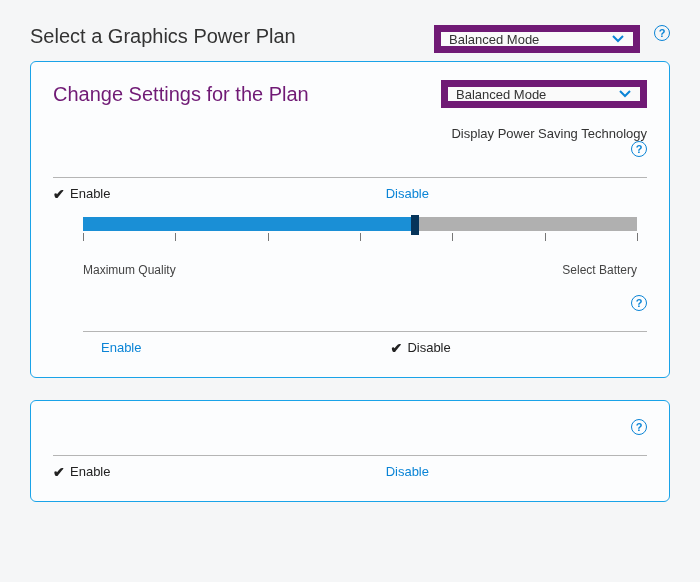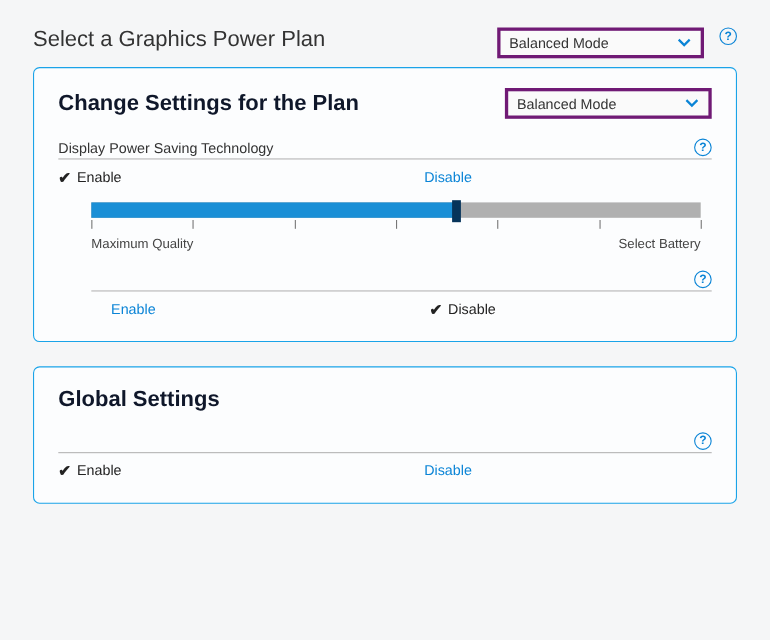--- a/index.html
+++ b/index.html
@@ -18,23 +18,23 @@
     display: flex;
     margin-bottom: 8px;
   }
   .top-title {
     font-size: 20px;
     font-weight: 300;
     color: #333;
     flex: 1;
   }
   .select-box {
-    width: 188px;
+    width: 206px;
     height: 28px;
-    border: 3px solid #701a75;
+    border: 7px solid #701a75;
     background: #fafafa;
     display: flex;
     align-items: center;
     padding: 0 8px;
     font-size: 13px;
     color: #333;
     position: relative;
     cursor: pointer;
   }
   .select-box .chev {
@@ -62,30 +62,31 @@
     padding: 18px 22px 22px 22px;
     margin-bottom: 22px;
   }
   .panel-head-row {
     display: flex;
     align-items: center;
     margin-bottom: 18px;
   }
   .panel-title {
     font-size: 20px;
-    font-weight: 700;
-    color: #0f172a;
+    font-weight: 400;
+    color: #701a75;
     flex: 1;
   }
   .setting-header {
     display: flex;
     align-items: flex-end;
     border-bottom: 1px solid #b5b5b5;
-    padding-bottom: 2px;
+    padding-bottom: 20px;
     margin-bottom: 8px;
+    flex-direction: column;
   }
   .setting-label {
     font-size: 13px;
     color: #333;
     flex: 1;
   }
   .toggle-row {
     display: flex;
     font-size: 13px;
     margin-bottom: 12px;
@@ -140,21 +141,21 @@
     top: 0;
     width: 1px;
     height: 8px;
     background: #777;
   }
   .slider-labels {
     display: flex;
     justify-content: space-between;
     font-size: 12px;
     color: #444;
-    margin-top: 4px;
+    margin-top: 20px;
   }
   .sub-block {
     padding-left: 30px;
     margin-top: 18px;
   }
   .sub-toggle-row {
     display: flex;
     font-size: 13px;
     padding-left: 18px;
   }
@@ -234,21 +235,20 @@
         </div>
         <div class="toggle-opt selected">
           <span class="check">✔</span>
           <span>Disable</span>
         </div>
       </div>
     </div>
   </div>
 
   <div class="panel">
-    <div class="panel-title" style="margin-bottom:18px;">Global Settings</div>
     <div class="setting-header">
       <div class="help-circle" style="margin-left:auto;">?</div>
     </div>
     <div class="toggle-row" style="margin-bottom:0;">
       <div class="toggle-opt selected col-left">
         <span class="check">✔</span>
         <span>Enable</span>
       </div>
       <div class="toggle-opt link col-right">
         <span>Disable</span>

